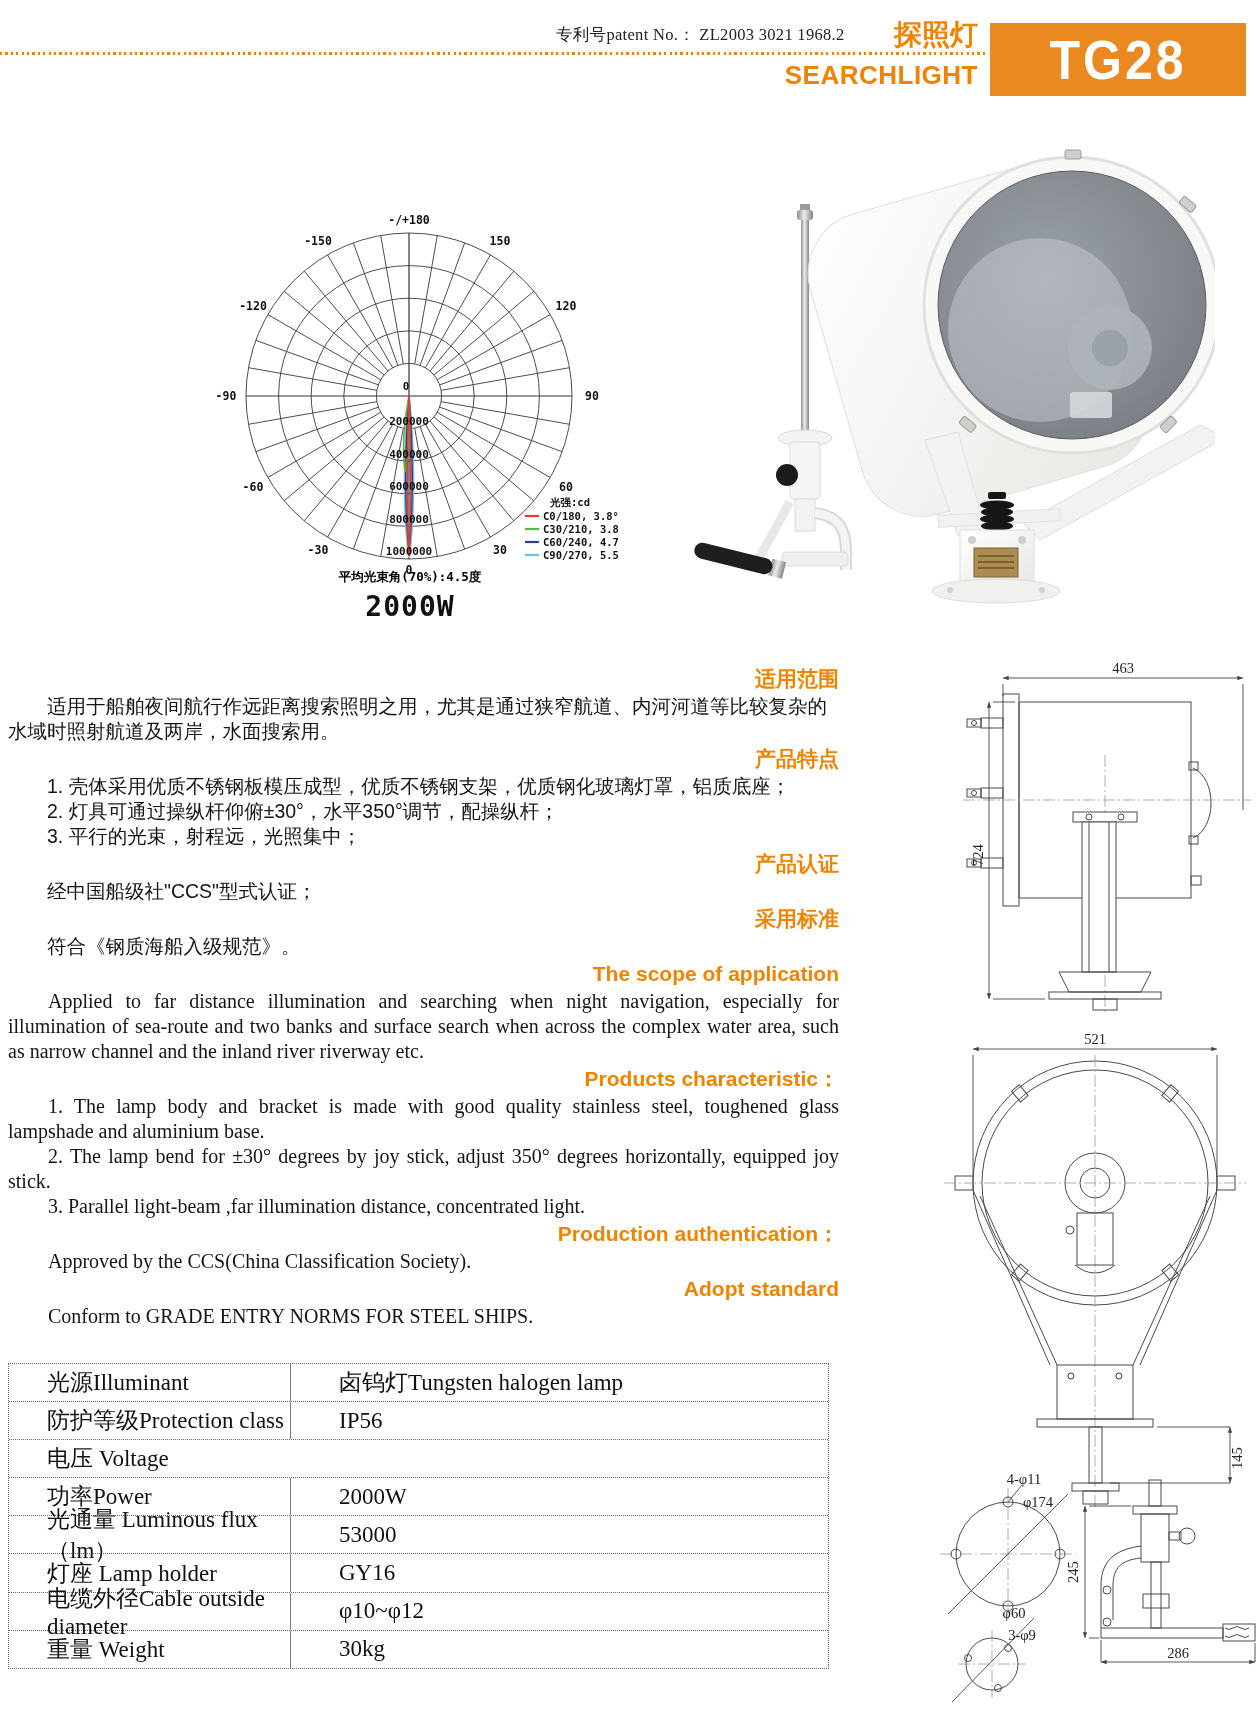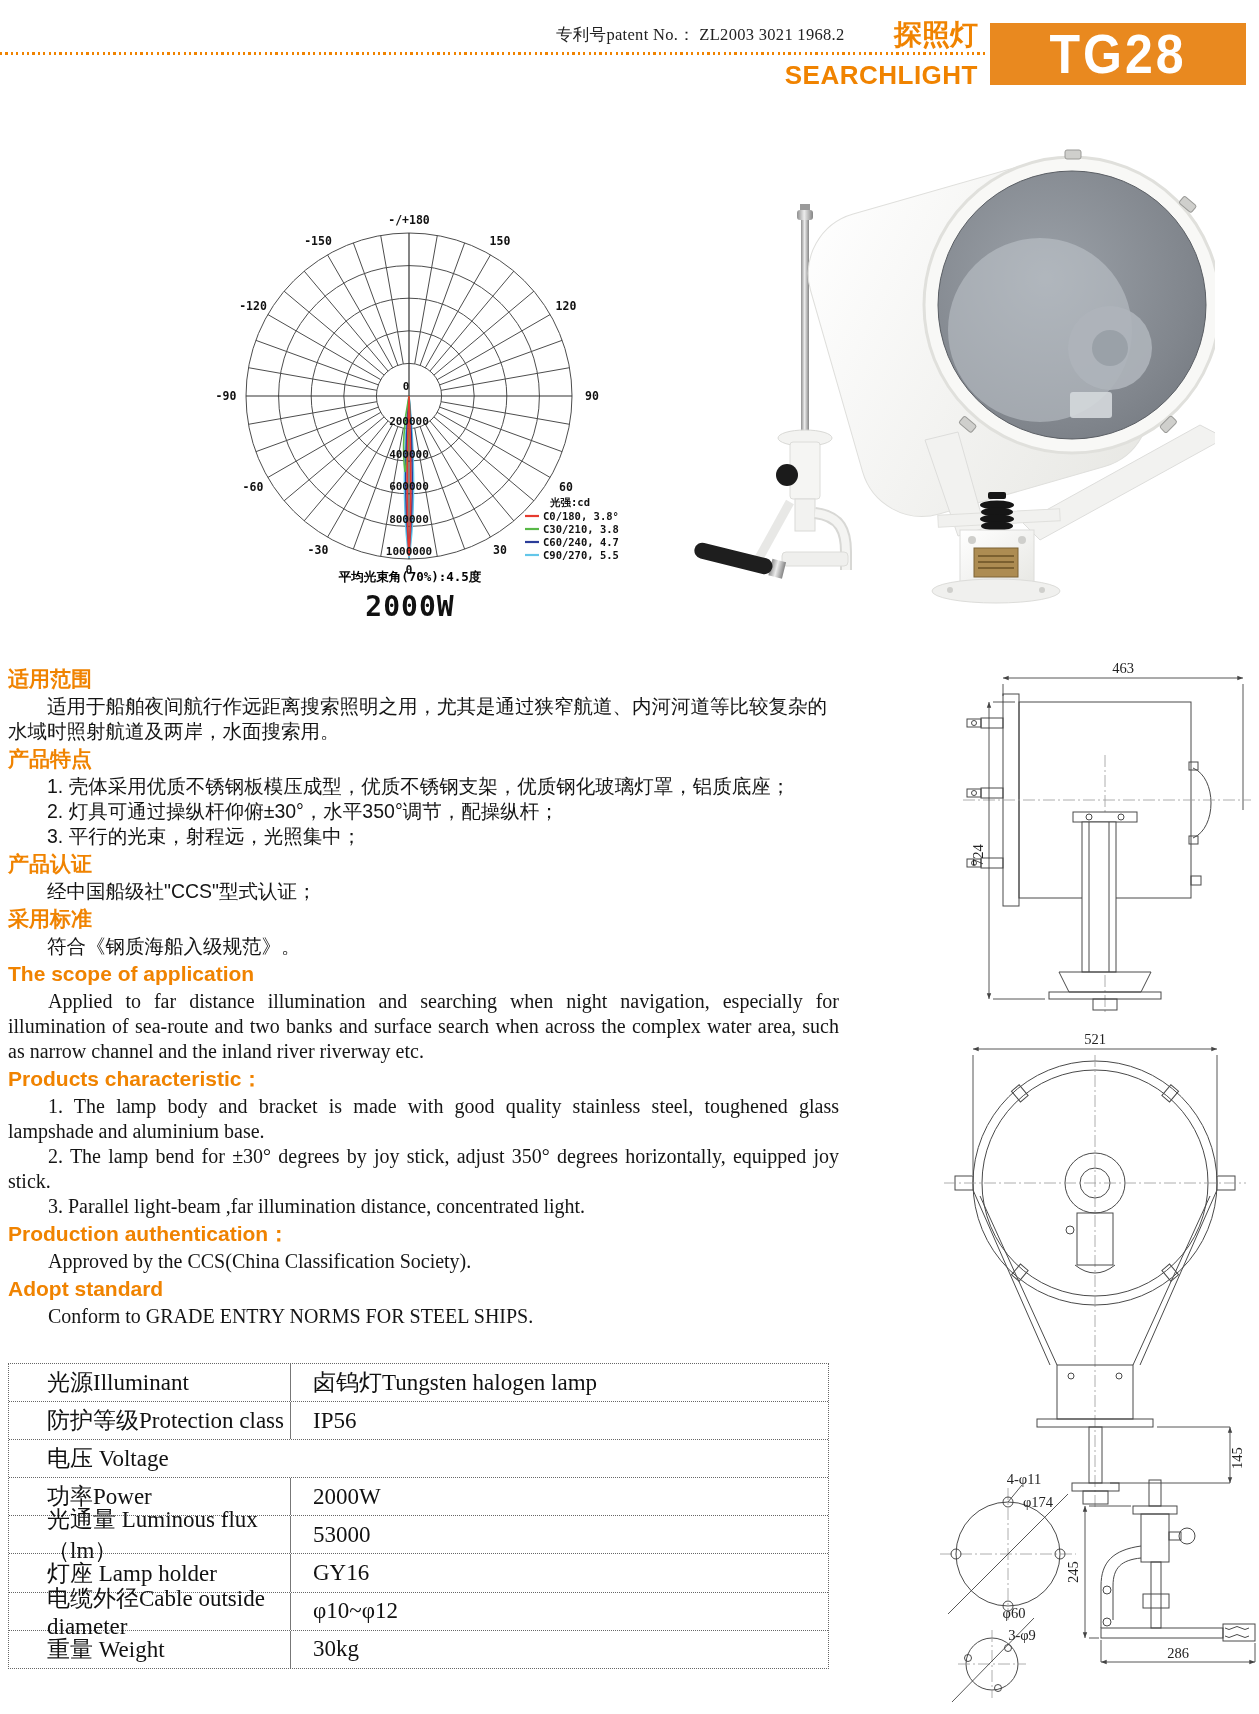--- a/index.html
+++ b/index.html
@@ -5,21 +5,21 @@
   html,body{margin:0;padding:0;background:#fff;}
   #page{position:relative;width:1259px;height:1714px;background:#ffffff;overflow:hidden;
         font-family:"Liberation Sans",sans-serif;color:#1a1a1a;}
 
   
   .patent{position:absolute;left:556px;top:24px;font:16.5px "Liberation Serif",serif;color:#222;letter-spacing:.3px;white-space:nowrap;}
   .hdr-dots{position:absolute;left:0;top:52px;width:987px;height:3px;
             background:repeating-linear-gradient(90deg,#F08300 0 2.2px,transparent 2.2px 5.4px);}
   .title-cn{position:absolute;top:16px;right:281px;font-weight:bold;font-size:28px;color:#F08300;white-space:nowrap;}
   .title-en{position:absolute;top:60px;right:281px;font-weight:bold;font-size:26px;color:#F08300;letter-spacing:.5px;white-space:nowrap;}
-  .model-box{position:absolute;left:990px;top:23px;width:256px;height:62px;background:#E9891F;
+  .model-box{position:absolute;left:990px;top:23px;width:256px;height:73px;background:#E9891F;
              display:flex;align-items:center;justify-content:center;}
   .model-box span{color:#fff;font-size:50px;font-weight:bold;letter-spacing:3px;display:inline-block;transform:scaleY(1.12);}
 
   
   .chart{position:absolute;left:200px;top:150px;}
   .pg{stroke:#4d4d4d;fill:none;stroke-width:1;}
   .pax{stroke:#333;stroke-width:1.2;}
   text.pt{font:bold 11px "DejaVu Sans Mono",monospace;fill:#111;text-anchor:middle;}
   text.pa{font:bold 11.5px "DejaVu Sans Mono",monospace;fill:#111;text-anchor:middle;}
   text.plg{font:bold 10.5px "DejaVu Sans Mono",monospace;fill:#111;}
@@ -27,33 +27,33 @@
   .beam-note{position:absolute;left:200px;top:569px;width:420px;text-align:center;
              font:bold 12.5px "DejaVu Sans Mono",monospace;color:#000000;}
   .watt{position:absolute;left:200px;top:590px;width:420px;text-align:center;
         font:bold 28px "DejaVu Sans Mono",monospace;color:#111;letter-spacing:1px;}
 
   
   .photo-svg{position:absolute;left:640px;top:120px;}
 
   
   .sections{position:absolute;left:8px;top:664px;width:831px;}
-  .sections h3{margin:0;font-size:21px;font-weight:bold;color:#F08300;line-height:30px;font-family:"Liberation Sans",sans-serif;}
+  .sections h3{margin:0;font-size:21px;font-weight:bold;color:#F08300;line-height:30px;font-family:"Liberation Sans",sans-serif;text-align:right;}
   .sections p{margin:0;}
   .p-cn{font-size:19.5px;line-height:25px;text-indent:2em;color:#151515;font-family:"Liberation Sans",sans-serif;}
   .p-en{font-size:20px;line-height:25px;text-indent:2em;color:#151515;text-align:justify;font-family:"Liberation Serif",serif;}
 
   
   .spec-table{position:absolute;left:8px;top:1363px;width:821px;border:1.5px dotted #666;box-sizing:border-box;
               font-family:"Liberation Serif",serif;font-size:23px;color:#111;}
   .srow{display:flex;height:37.1px;}
   .srow + .srow{border-top:1px dotted #666;}
   .scell{display:flex;align-items:center;box-sizing:border-box;}
   .scell.label{width:281px;padding-left:38px;}
-  .scell.value{flex:1;border-left:1px solid #777;padding-left:22px;}
+  .scell.value{flex:1;border-left:1px solid #777;padding-left:48px;}
 
   
   .tech-svg{position:absolute;left:885px;top:650px;}
   .dl{stroke:#4a4a4a;stroke-width:1;fill:none;}
   .dlf{stroke:#4a4a4a;stroke-width:1;fill:#fff;}
   .cl{stroke:#999;stroke-width:.8;stroke-dasharray:12 3 2 3;fill:none;}
   .dim{stroke:#444;stroke-width:.9;fill:none;}
   text.dimt{font:14.5px "Liberation Serif",serif;fill:#222;text-anchor:middle;}
 </style>
 </head>

